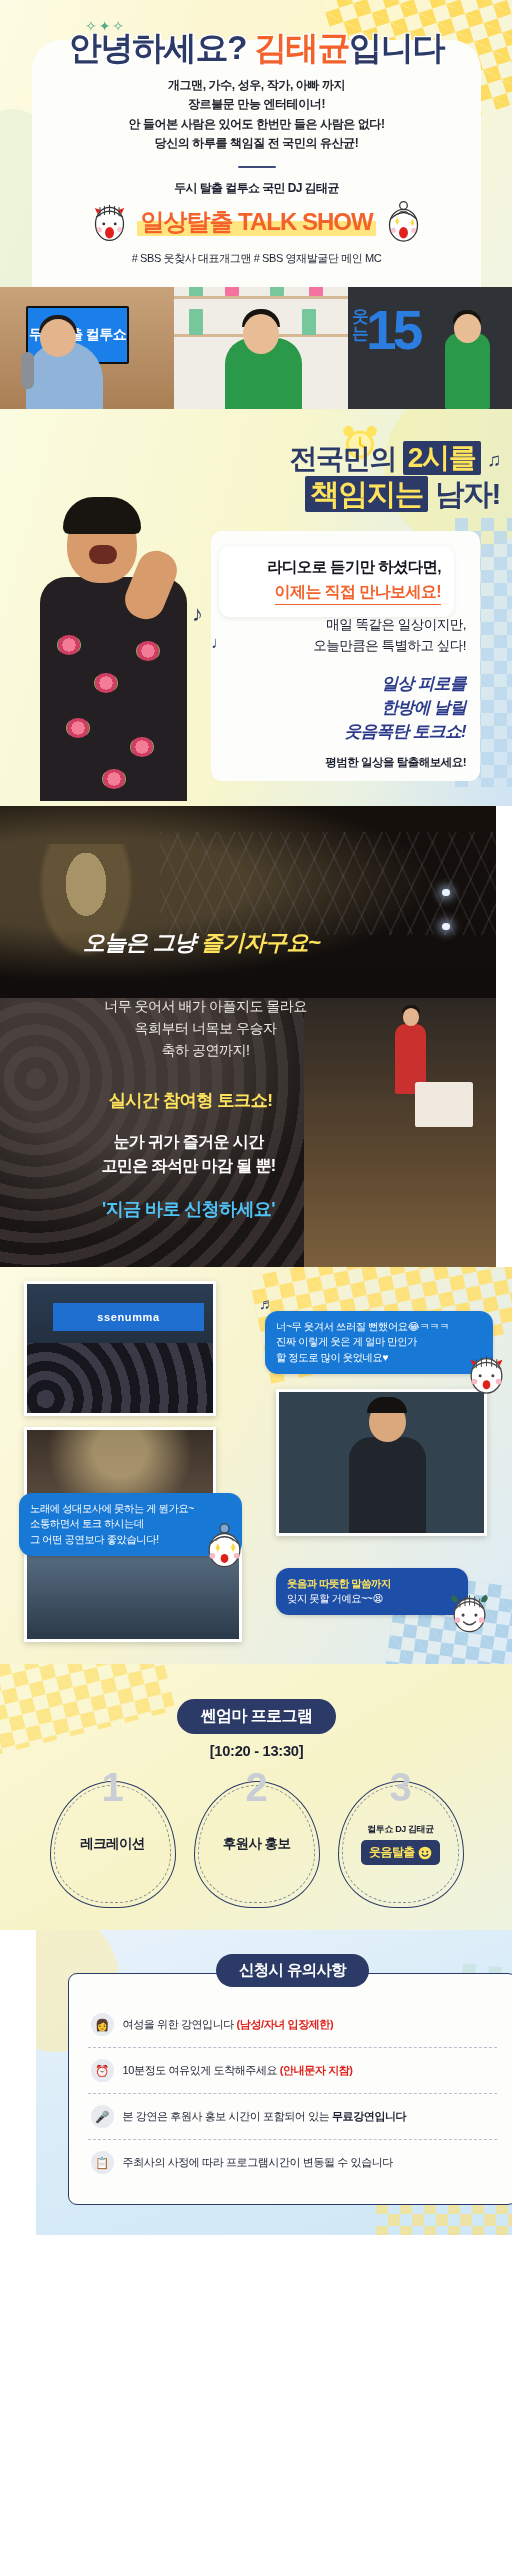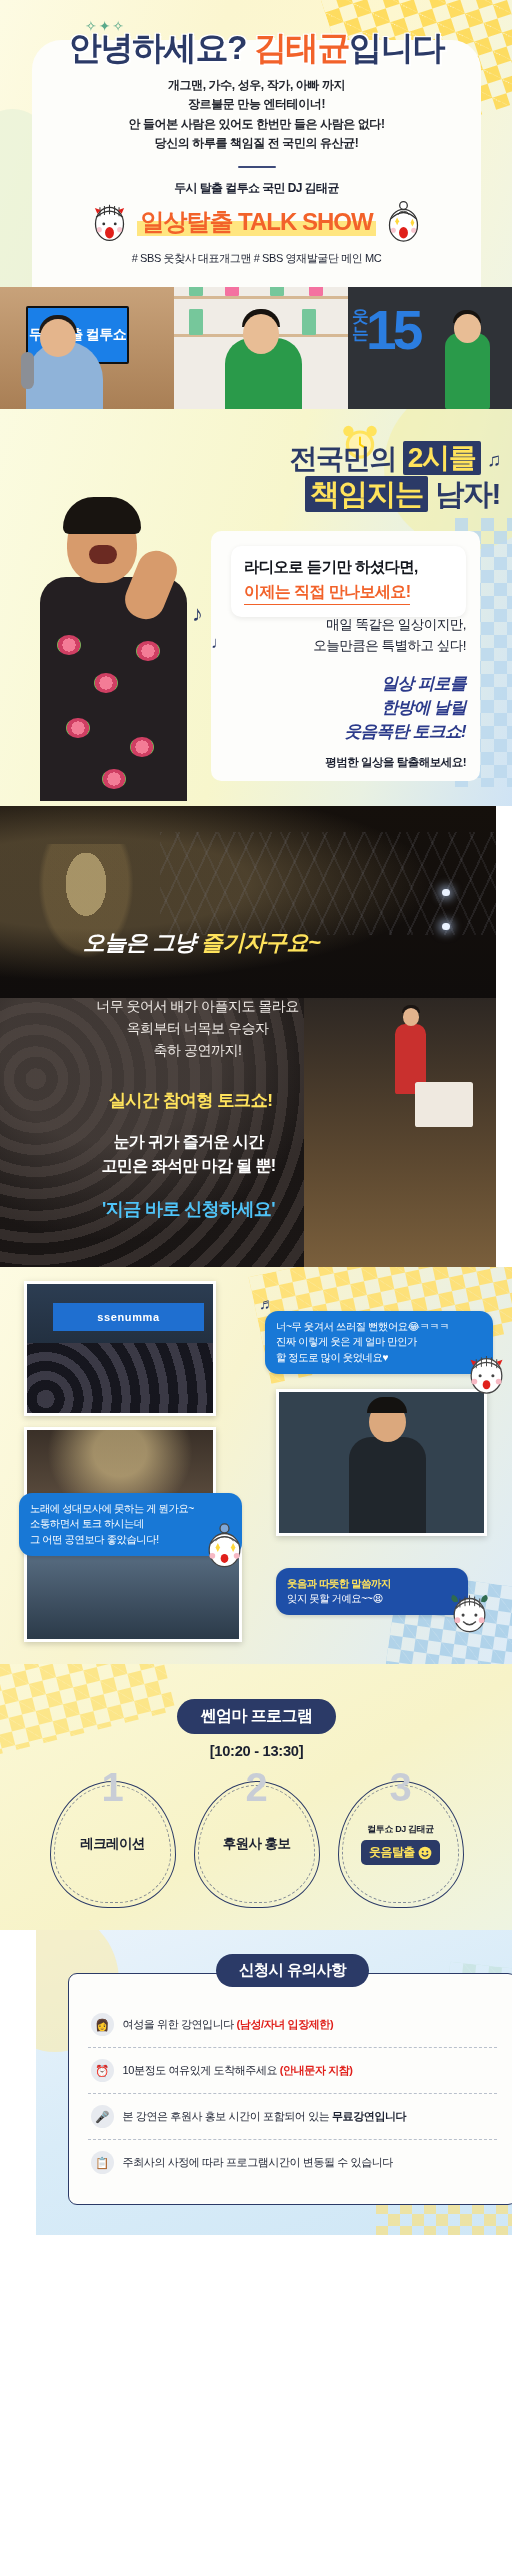--- a/index.html
+++ b/index.html
@@ -115,21 +115,21 @@
       linear-gradient(45deg,#bcd9ee 25%,transparent 25%,transparent 75%,#bcd9ee 75%),
       linear-gradient(45deg,#bcd9ee 25%,transparent 25%,transparent 75%,#bcd9ee 75%);
     background-size:26px 26px; background-position:0 0,13px 13px; opacity:.85;}
   .s2-whitecard{ position:absolute; left:211px; top:122px; width:269px; height:250px; background:#fdfdfb; border-radius:10.3px;}
   .alarm{ position:absolute; left:340px; top:13px; width:40px; height:40px;}
   .s2-head{ position:absolute; left:83px; top:33px; right:13px; text-align:right; z-index:4;}
   .s2-l1{ font-size:28px; font-weight:bold; color:#2b3a67; letter-spacing:-1.3px; line-height:1.2; white-space:nowrap;}
   .s2-l2{ font-size:29.5px; font-weight:bold; color:#2b3a67; letter-spacing:-1.3px; line-height:1.2; margin-top:1px; white-space:nowrap;}
   .hl{ background:#2b3a67; color:#ffe35c; padding:1.3px 5.1px; border-radius:1.9px;}
   .note{ display:inline-block; color:#2b3a67; font-size:19px; vertical-align:middle;}
-  .s2-bub{ position:absolute; left:231px; top:137px; width:235px; background:#fff; border-radius:10.3px; box-shadow:0 1.3px 5.1px rgba(0,0,0,.07); padding:11.5px 13px; text-align:left; z-index:6;}
+  .s2-bub{ position:absolute; left:219px; top:137px; width:235px; background:#fff; border-radius:10.3px; box-shadow:0 1.3px 5.1px rgba(0,0,0,.07); padding:11.5px 13px; text-align:right; z-index:6;}
   .s2-b1{ font-size:15.4px; font-weight:bold; color:#12151c; letter-spacing:-0.6px;}
   .s2-b2{ font-size:16px; font-weight:bold; color:#f2622a; letter-spacing:-0.6px; margin-top:3.8px; border-bottom:1.9px solid #f2622a; display:inline-block; padding-bottom:1.3px;}
   .s2-p{ position:absolute; left:231px; top:206px; width:235px; text-align:right; font-size:13.5px; color:#1b2030; line-height:1.55; letter-spacing:-0.5px; z-index:6;}
   .s2-script{ position:absolute; left:231px; top:263px; width:235px; text-align:right; font-size:16.7px; color:#2b3a8a; line-height:1.45; letter-spacing:-0.6px; font-style:italic; font-weight:bold; z-index:6;}
   .s2-last{ position:absolute; left:231px; top:346px; width:235px; text-align:right; font-size:11.5px; color:#1b2030; font-weight:bold; letter-spacing:-0.5px; z-index:6;}
   .singer{ position:absolute; left:22.4px; top:96px; width:186px; height:295px; z-index:5;}
   .sg-head{ position:absolute; left:45px; top:0; width:70px; height:78px; background:#d79b6c; border-radius:52% 52% 46% 46%;}
   .sg-hair{ position:absolute; left:41px; top:-7.7px; width:78px; height:37px; background:#181410; border-radius:38px 38px 7.7px 7.7px;}
   .sg-mouth{ position:absolute; left:67px; top:46px; width:28px; height:19px; background:#6b2a22; border-radius:11.5px;}
   .sg-body{ position:absolute; left:18px; top:72px; width:147px; height:224px; background:#241f22; border-radius:26px 26px 0 0;}
@@ -154,21 +154,21 @@
       radial-gradient(ellipse at 30% 20%, rgba(90,80,75,.6) 0 30%, transparent 62%),
       repeating-radial-gradient(circle at 10% 30%, rgba(55,48,46,.9) 0 10.3px, rgba(26,22,21,.95) 10.3px 22px),
       #17120f;}
   .stage-r{ position:absolute; right:0; top:192px; width:192px; height:269px; background:linear-gradient(180deg,#2d2723,#5c4830 60%,#7a5f3c);}
   .perf{ position:absolute; right:70px; top:218px; width:31px; height:70px; background:#c9302e; border-radius:10.3px 10.3px 2.6px 2.6px;}
   .perf .head{ position:absolute; left:7.7px; top:-15.4px; width:16.7px; height:18px; background:#e3b48d; border-radius:50%;}
   .perf .hair{ position:absolute; left:7px; top:-18.6px; width:18px; height:8.3px; background:#1b1512; border-radius:9px 9px 0 0;}
   .table{ position:absolute; right:23px; top:276px; width:58px; height:45px; background:#efe9e0; border-radius:2.6px;}
   .s3-script{ position:absolute; left:83px; top:122px; font-size:22px; font-style:italic; font-weight:bold; color:#fff; letter-spacing:-0.6px; z-index:5;}
   .s3-script .y{ color:#ffe35c;}
-  .s3-w{ position:absolute; left:63px; top:189px; width:269px; text-align:center; color:#efeae6; font-size:14px; line-height:1.6; letter-spacing:-0.5px; z-index:5;}
+  .s3-w{ position:absolute; left:71px; top:189px; width:269px; text-align:center; color:#efeae6; font-size:14px; line-height:1.6; letter-spacing:-0.5px; z-index:5;}
   .s3-y1{ position:absolute; left:56px; top:282px; width:269px; text-align:center; color:#ffe35c; font-size:17.3px; font-weight:bold; letter-spacing:-0.6px; z-index:5;}
   .s3-w2{ position:absolute; left:38px; top:324px; width:301px; text-align:center; color:#fff; font-size:16px; font-weight:bold; line-height:1.5; letter-spacing:-0.6px; z-index:5;}
   .s3-b{ position:absolute; left:38px; top:391px; width:301px; text-align:center; color:#4fc3f7; font-size:18px; font-weight:bold; letter-spacing:-0.6px; z-index:5;}
 
   
   .sec4{ position:relative; width:513px; height:397px; background:linear-gradient(120deg,#fdfbe2 0%,#f8f4cf 40%,#dcebf8 100%); overflow:hidden;}
   .s4-check{ position:absolute; right:-13px; top:-19px; width:269px; height:109px; transform:rotate(-12deg);
     background-image:
       linear-gradient(45deg,#ffe070 25%,transparent 25%,transparent 75%,#ffe070 75%),
       linear-gradient(45deg,#ffe070 25%,transparent 25%,transparent 75%,#ffe070 75%);

